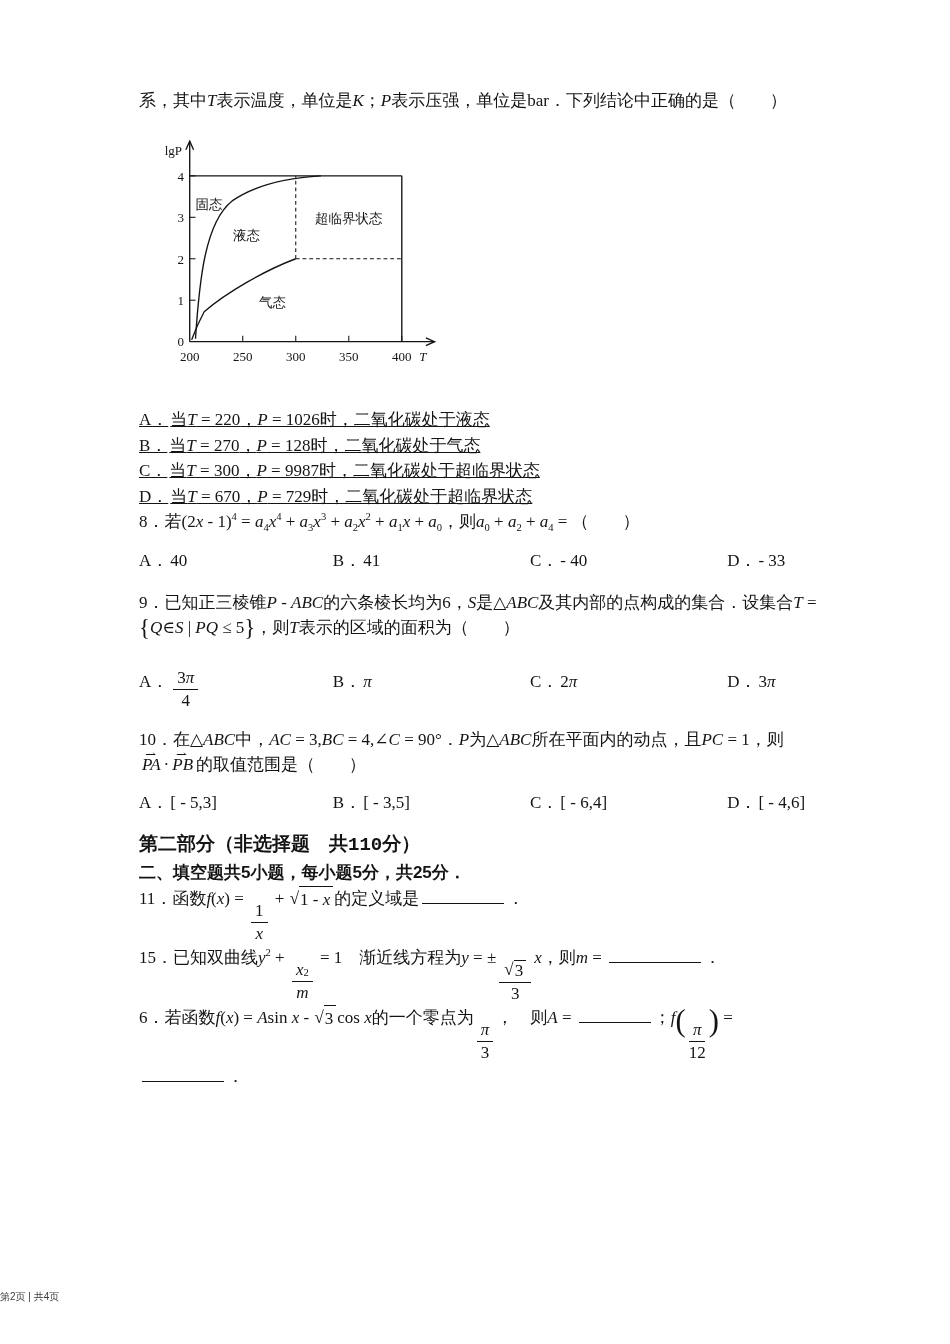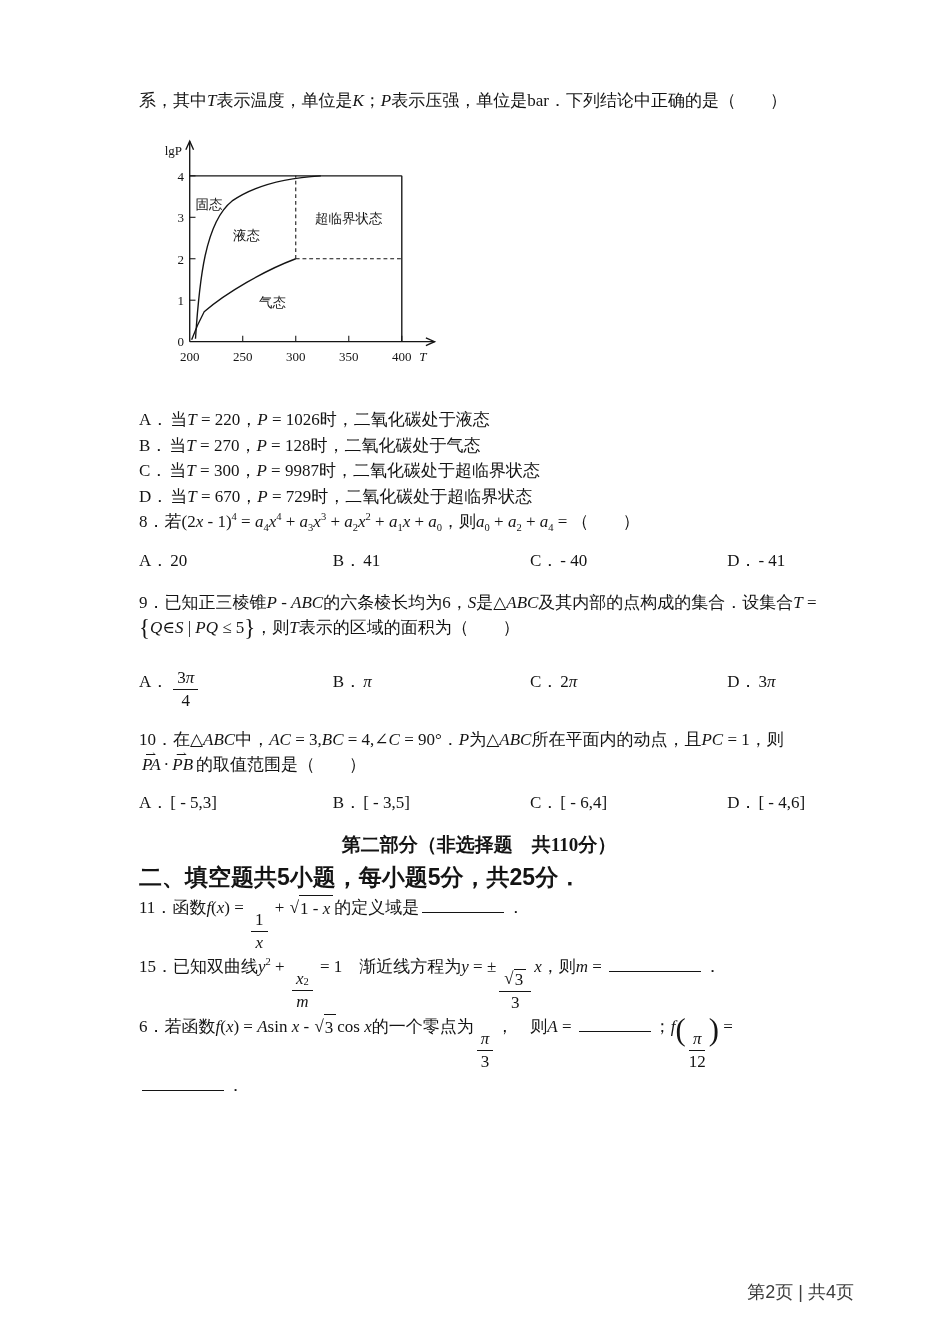--- a/index.html
+++ b/index.html
@@ -1,51 +1,51 @@
 <!DOCTYPE html>
 <html><head>
 <meta charset="utf-8">
 <style>
   html,body{margin:0;padding:0;background:#ffffff;}
   .page{position:relative;width:854px;height:1344px;background:#ffffff;
         font-family:"Liberation Serif","DejaVu Serif",serif;color:#141414;overflow:hidden;}
   .content{position:absolute;left:139px;top:88px;width:680px;font-size:17px;line-height:1.5;}
   .content p{margin:0;}
   .mline{margin:10px 0;}
-  .q7opt{margin:13px 0;}
+  .q7opt{margin:13px 0;text-decoration:underline;}
   .figure{margin:4px 0 14px 16px;}
   .opt-row{display:grid;grid-template-columns:28.5% 29% 29% 13.5%;margin:12px 0 16px;align-items:center;}
   .opt{display:inline-flex;align-items:center;}
   .opt-label{margin-right:2px;}
-  .part-header{text-align:center;font-family:Liberation Serif, serif;
+  .part-header{font-family:Liberation Mono, monospace;
                font-weight:bold;font-size:19px;margin:14px 0 8px;}
   .section-line{font-family:"Liberation Sans","DejaVu Sans",sans-serif;font-weight:bold;
-                font-size:23px;margin:0 0 10px;}
+                font-size:17px;margin:0 0 10px;}
   .fill{margin:18px 0;}
   .fill2{margin:24px 0 0;}
   .tk-i{font-style:italic;}
   .tk-c{}
   .tk-r{}
   .tk-big{font-size:1.35em;vertical-align:-0.1em;line-height:0;}
   .tk-bigp{font-size:1.8em;vertical-align:-0.25em;line-height:0;}
   .tk-vec{font-style:italic;position:relative;margin:16px 3px;}
   .tk-vec::after{content:"⇀";position:absolute;left:18%;top:-0.8em;font-size:0.78em;font-style:normal;}
   sup,sub{font-size:0.62em;}
   .frac{display:inline-flex;flex-direction:column;align-items:center;vertical-align:-0.7em;
         margin:0 3px;line-height:1.18;text-align:center;}
   .fnum{display:inline-flex;align-items:flex-end;justify-content:center;padding:0 4px 1px;
         border-bottom:1.3px solid #141414;}
   .fden{display:inline-flex;justify-content:center;padding-top:1px;}
   .sqrt{display:inline-flex;align-items:flex-start;margin:0 1px;}
   .rad{display:inline-block;}
   .radcnt{border-top:1.3px solid #141414;padding:0 3px 0 1px;}
   .blank{display:inline-block;width:80px;height:1.05em;border-bottom:1.1px solid #141414;
          margin:0 3px;vertical-align:baseline;}
-  .footer{position:absolute;left:0;right:0;bottom:40px;text-align:right;
-          font-family:"Liberation Sans","DejaVu Sans",sans-serif;font-size:18px;color:#3c3c3c;}
+  .footer{position:absolute;left:0;right:0;bottom:40px;text-align:left;
+          font-family:"Liberation Sans","DejaVu Sans",sans-serif;font-size:10px;color:#3c3c3c;}
   svg text{font-family:"Liberation Serif","DejaVu Serif",serif;}
 </style>
 </head>
 <body>
 
 <div class="page">
   <div class="content">
 
     <p class="mline"><span class="tk-c">系，其中</span><span class="tk-i">T</span><span class="tk-c">表示温度，单位是</span><span class="tk-i">K</span><span class="tk-c">；</span><span class="tk-i">P</span><span class="tk-c">表示压强，单位是</span><span class="tk-r">bar</span><span class="tk-c">．下列结论中正确的是（　　）</span></p>
 
@@ -100,33 +100,33 @@
 
     <p class="q7opt"><span class="opt-label">A．</span><span><span class="tk-c">当</span><span class="tk-i">T</span><span class="tk-r"> = 220</span><span class="tk-c">，</span><span class="tk-i">P</span><span class="tk-r"> = 1026</span><span class="tk-c">时，二氧化碳处于液态</span></span></p>
     <p class="q7opt"><span class="opt-label">B．</span><span><span class="tk-c">当</span><span class="tk-i">T</span><span class="tk-r"> = 270</span><span class="tk-c">，</span><span class="tk-i">P</span><span class="tk-r"> = 128</span><span class="tk-c">时，二氧化碳处于气态</span></span></p>
     <p class="q7opt"><span class="opt-label">C．</span><span><span class="tk-c">当</span><span class="tk-i">T</span><span class="tk-r"> = 300</span><span class="tk-c">，</span><span class="tk-i">P</span><span class="tk-r"> = 9987</span><span class="tk-c">时，二氧化碳处于超临界状态</span></span></p>
     <p class="q7opt"><span class="opt-label">D．</span><span><span class="tk-c">当</span><span class="tk-i">T</span><span class="tk-r"> = 670</span><span class="tk-c">，</span><span class="tk-i">P</span><span class="tk-r"> = 729</span><span class="tk-c">时，二氧化碳处于超临界状态</span></span></p>
 
     <p class="mline"><span>8．</span><span><span class="tk-c">若</span><span class="tk-r">(2</span><span class="tk-i">x</span><span class="tk-r"> - 1)</span><sup>4</sup><span class="tk-r"> = </span><span class="tk-i">a</span><sub>4</sub><span class="tk-i">x</span><sup>4</sup><span class="tk-r"> + </span><span class="tk-i">a</span><sub>3</sub><span class="tk-i">x</span><sup>3</sup><span class="tk-r"> + </span><span class="tk-i">a</span><sub>2</sub><span class="tk-i">x</span><sup>2</sup><span class="tk-r"> + </span><span class="tk-i">a</span><sub>1</sub><span class="tk-i">x</span><span class="tk-r"> + </span><span class="tk-i">a</span><sub>0</sub><span class="tk-c">，则</span><span class="tk-i">a</span><sub>0</sub><span class="tk-r"> + </span><span class="tk-i">a</span><sub>2</sub><span class="tk-r"> + </span><span class="tk-i">a</span><sub>4</sub><span class="tk-r"> = </span><span class="tk-c">（　　）</span></span></p>
     <div class="opt-row">
       <span class="opt">
           <span class="opt-label">A．</span>
-          <span><span class="tk-r">20</span></span>
+          <span><span class="tk-r">40</span></span>
         </span>
       <span class="opt">
           <span class="opt-label">B．</span>
           <span><span class="tk-r">41</span></span>
         </span>
       <span class="opt">
           <span class="opt-label">C．</span>
           <span><span class="tk-r">- 40</span></span>
         </span>
       <span class="opt">
           <span class="opt-label">D．</span>
-          <span><span class="tk-r">- 41</span></span>
+          <span><span class="tk-r">- 33</span></span>
         </span>
     </div>
 
     <p class="mline"><span>9．</span><span><span class="tk-c">已知正三棱锥</span><span class="tk-i">P</span><span class="tk-r"> - </span><span class="tk-i">ABC</span><span class="tk-c">的六条棱长均为</span><span class="tk-r">6</span><span class="tk-c">，</span><span class="tk-i">S</span><span class="tk-c">是</span><span class="tk-r">△</span><span class="tk-i">ABC</span><span class="tk-c">及其内部的点构成的集合．设集合</span><span class="tk-i">T</span><span class="tk-r"> = </span><span class="tk-big">{</span><span class="tk-i">Q</span><span class="tk-r">∈</span><span class="tk-i">S</span><span class="tk-r"> | </span><span class="tk-i">PQ</span><span class="tk-r"> ≤ 5</span><span class="tk-big">}</span><span class="tk-c">，则</span><span class="tk-i">T</span><span class="tk-c">表示的区域的面积为（　　）</span></span></p>
     <div class="opt-row">
       <span class="opt">
           <span class="opt-label">A．</span>
           <span><span class="frac">
               <span class="fnum">
                 <span class="tk-r">3</span>

